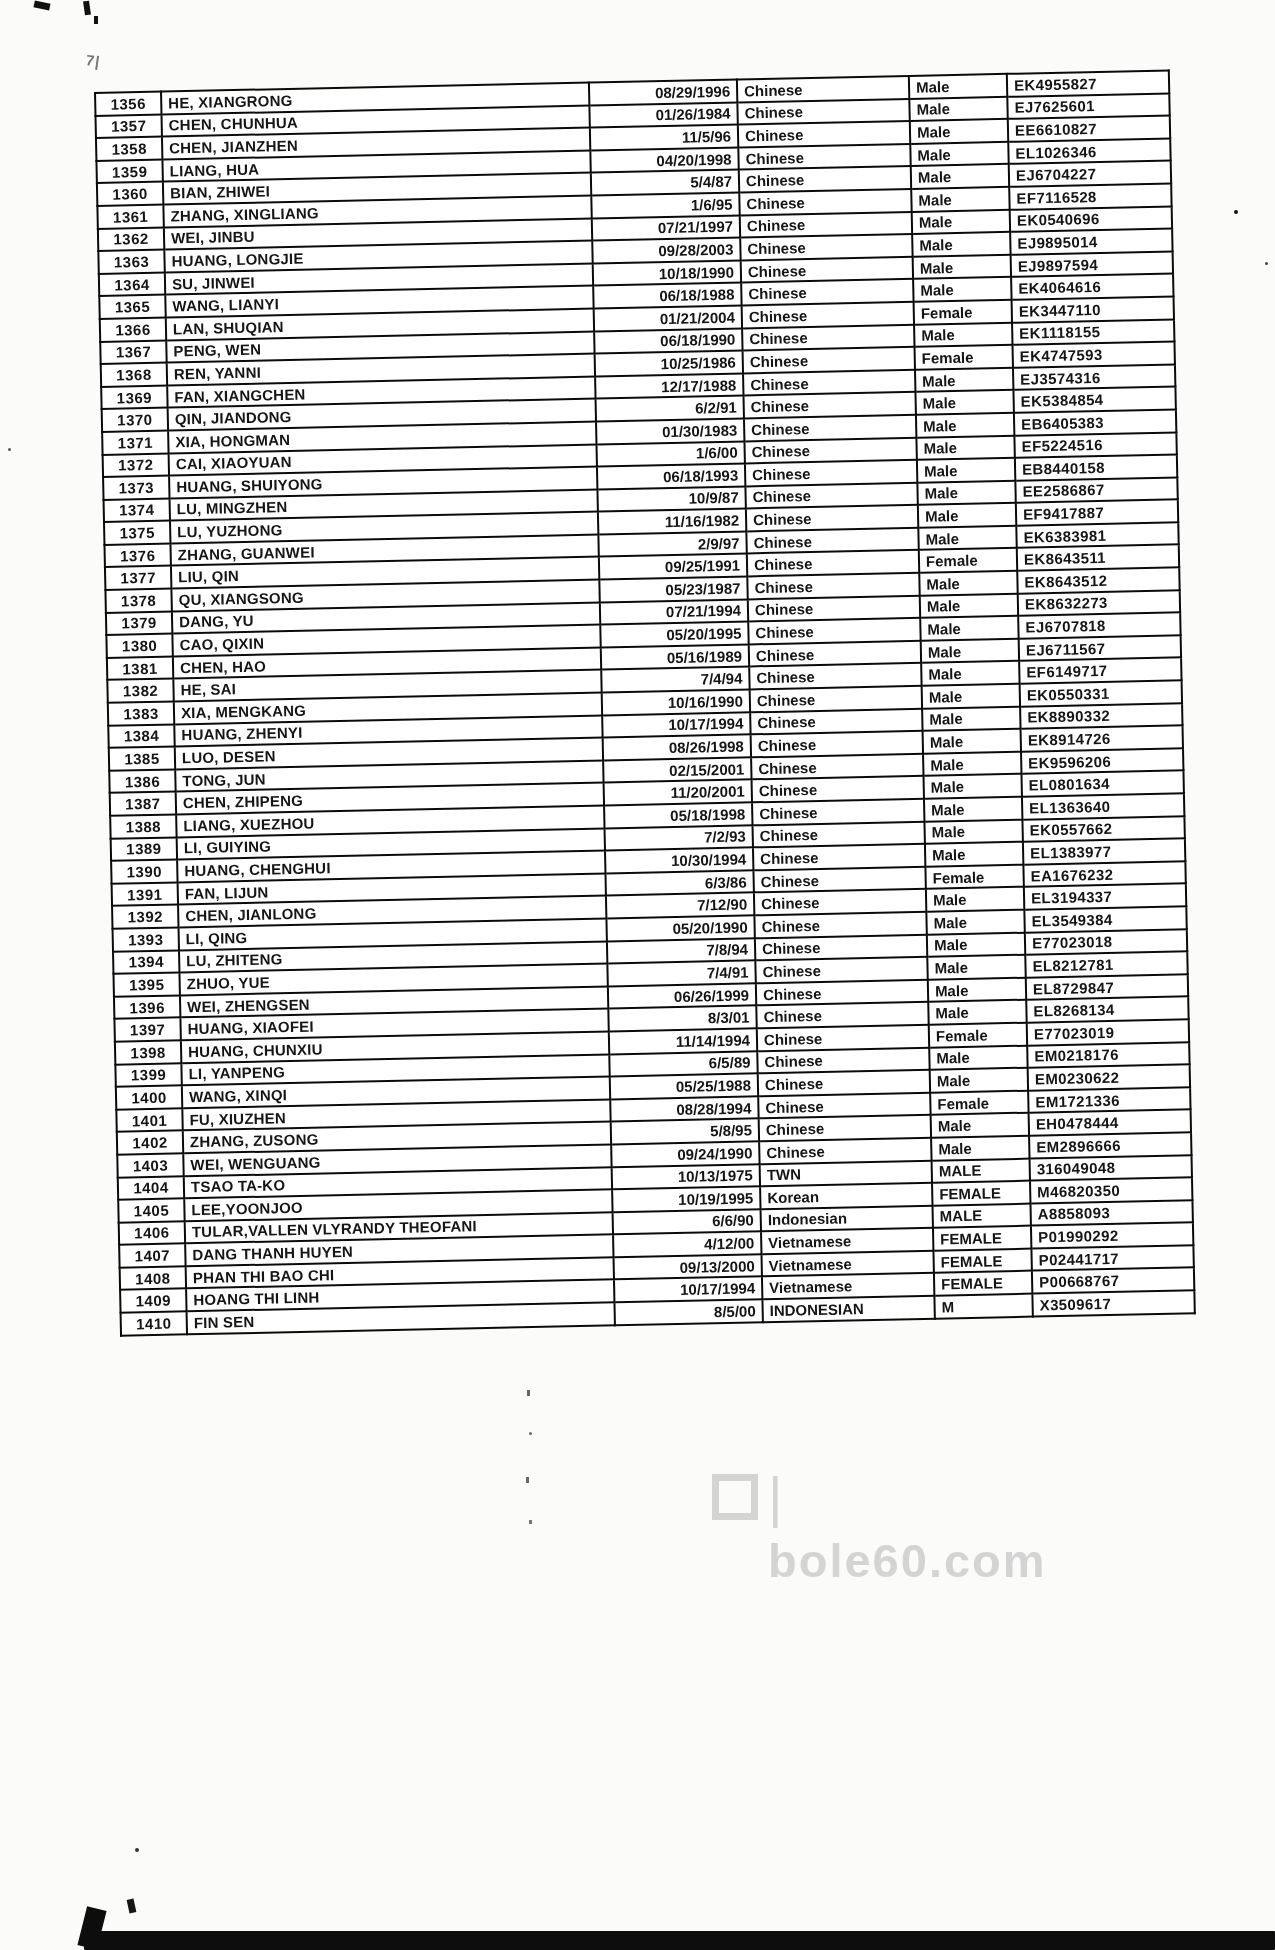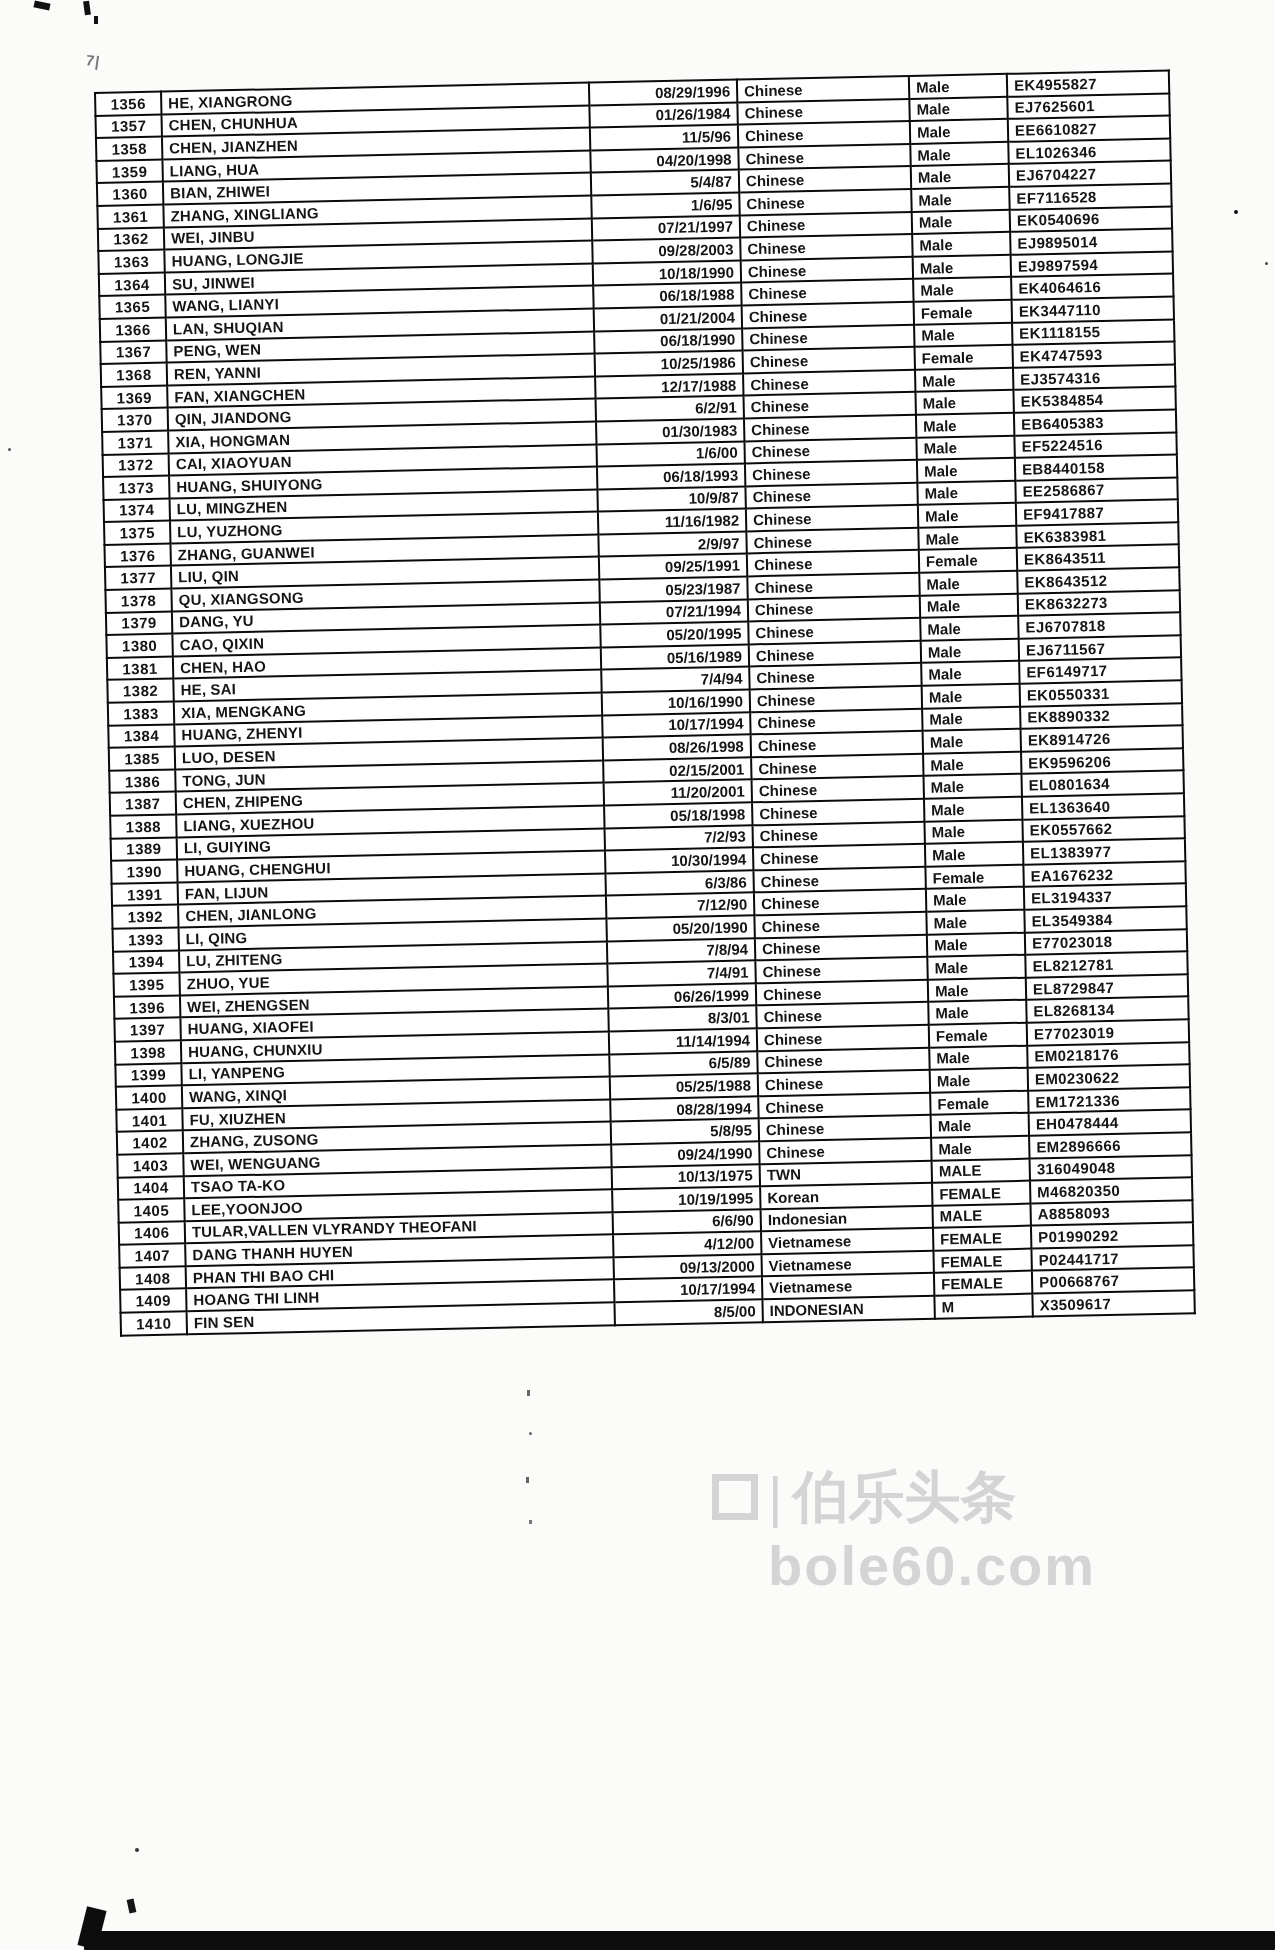--- a/index.html
+++ b/index.html
@@ -61,21 +61,21 @@
     font-weight:700;
     user-select:none;
   }
   .wm-row{display:flex;align-items:center;gap:10px;font-size:56px;line-height:1.05;}
   .wm-box{
     display:inline-block;width:46px;height:46px;
     border:7px solid rgba(150,150,150,.38);
     box-sizing:border-box;
   }
   .wm-pipe{font-weight:400;}
-  .wm-url{font-size:56px;letter-spacing:2px;margin-top:6px;padding-left:56px;}
+  .wm-url{font-size:47px;letter-spacing:2px;margin-top:6px;padding-left:56px;}
 </style>
 </head>
 <body>
 
 <div class="page">
 
   <div class="pencil-mark">7|</div>
 
   <div class="table-wrap">
     <table class="scan-table">
@@ -529,21 +529,20 @@
             <td class="col-id">X3509617</td>
           </tr>
         </tbody>
     </table>
   </div>
 
   <div class="watermark">
     <div class="wm-row">
       <span class="wm-box"></span>
       <span class="wm-pipe">|</span>
-      <span>伯乐头条</span>
     </div>
     <div class="wm-url">bole60.com</div>
   </div>
 
   <div class="speck" style="left:34px;top:2px;width:16px;height:7px;transform:rotate(12deg);"></div>
   <div class="speck" style="left:84px;top:1px;width:6px;height:14px;transform:rotate(-8deg);"></div>
   <div class="speck" style="left:94px;top:16px;width:4px;height:8px;"></div>
   <div class="speck" style="left:1234px;top:210px;width:4px;height:4px;border-radius:50%;"></div>
   <div class="speck" style="left:8px;top:448px;width:3px;height:3px;border-radius:50%;background:#555;"></div>
   <div class="speck" style="left:1265px;top:262px;width:3px;height:3px;border-radius:50%;background:#444;"></div>

